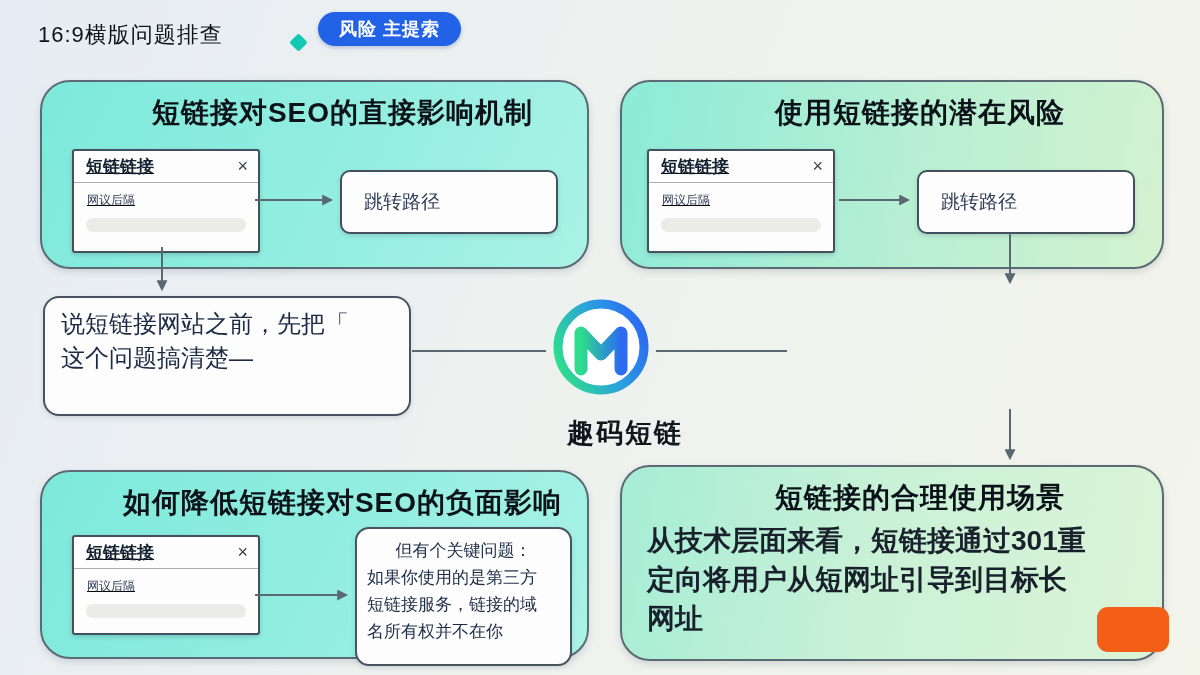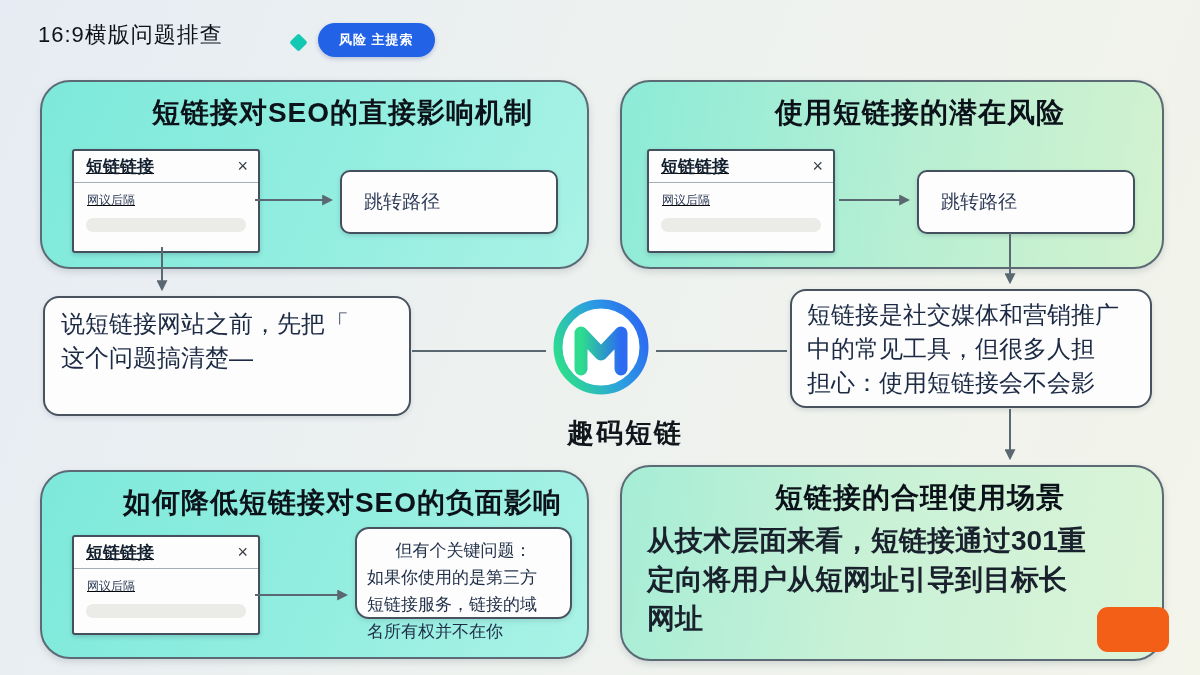--- a/index.html
+++ b/index.html
@@ -3,22 +3,22 @@
 <meta charset="utf-8">
 <style>
   html,body{margin:0;padding:0;}
   body{font-family:"Liberation Sans","DejaVu Sans",sans-serif;}
   #stage{position:relative;width:1200px;height:675px;overflow:hidden;
     background:linear-gradient(110deg,#e7ecf4 0%,#edf1ef 45%,#f3f4ea 100%);}
 
   
   .page-title{position:absolute;left:38px;top:20px;font-size:22px;font-weight:400;color:#0d1319;letter-spacing:1px;}
   .diamond{position:absolute;left:292px;top:36px;width:13px;height:13px;background:#14c9b3;border-radius:2px;transform:rotate(45deg);}
-  .badge{position:absolute;left:318px;top:23px;height:34px;line-height:34px;padding:0 21px;border-radius:17px;
-    background:#2262e6;color:#fff;font-size:13px;font-weight:700;letter-spacing:1px;box-shadow:0 2px 4px rgba(30,60,140,.25);}
+  .badge{position:absolute;left:318px;top:12px;height:34px;line-height:34px;padding:0 21px;border-radius:17px;
+    background:#2262e6;color:#fff;font-size:18px;font-weight:700;letter-spacing:1px;box-shadow:0 2px 4px rgba(30,60,140,.25);}
 
   
   .panel{position:absolute;border:2px solid #5b6a74;border-radius:30px;box-shadow:0 3px 7px rgba(60,85,95,.18);}
   .panel-tl{left:40px;top:80px;width:545px;height:185px;background:linear-gradient(115deg,#7de9da 0%,#93eee0 55%,#aaf2e6 100%);}
   .panel-tr{left:620px;top:80px;width:540px;height:185px;background:linear-gradient(100deg,#8cebd7 0%,#b8efd3 55%,#d4f2cf 100%);}
   .panel-bl{left:40px;top:470px;width:545px;height:185px;background:linear-gradient(115deg,#7de9da 0%,#93eee0 55%,#aaf2e6 100%);}
   .panel-br{left:620px;top:465px;width:540px;height:192px;background:linear-gradient(100deg,#a6edd6 0%,#c8f1d6 45%,#dcf4d8 100%);}
   .panel-title{position:absolute;left:0;top:12px;width:100%;text-align:center;font-size:28px;font-weight:800;color:#0c1219;letter-spacing:1px;padding-left:28px;}
 
   
@@ -31,21 +31,21 @@
 
   
   .jump-node{position:absolute;width:218px;height:64px;background:#fdfdfe;border:2px solid #44505d;border-radius:10px;
     font-size:19px;color:#2c3a55;line-height:60px;padding-left:22px;box-sizing:border-box;box-shadow:0 2px 4px rgba(50,70,90,.18);}
 
   
   .bubble{position:absolute;background:#fdfdfe;border:2px solid #49535f;border-radius:16px;box-sizing:border-box;
     color:#1c2a44;box-shadow:0 2px 5px rgba(50,70,90,.15);}
   .bubble-left{left:43px;top:296px;width:368px;height:120px;padding:9px 16px;font-size:24px;font-weight:500;line-height:34px;}
   .bubble-right{left:790px;top:289px;width:362px;height:119px;padding:7px 15px;font-size:24px;font-weight:500;line-height:34px;}
-  .bubble-note{left:313px;top:55px;width:217px;height:92px;padding:8px 10px;font-size:17px;font-weight:500;line-height:27px;color:#1e2c46;border-radius:14px;}
+  .bubble-note{left:313px;top:55px;width:217px;height:139px;padding:8px 10px;font-size:17px;font-weight:500;line-height:27px;color:#1e2c46;border-radius:14px;}
   .bubble-note .centered{text-align:center;}
 
   
   .br-body{position:absolute;left:25px;top:54px;width:500px;font-size:28px;font-weight:600;line-height:39px;color:#19212d;}
 
   
   .logo-wrap{position:absolute;left:548px;top:294px;width:106px;height:106px;}
   .brand-name{position:absolute;left:525px;top:415px;width:200px;text-align:center;font-size:27px;font-weight:800;color:#11161c;letter-spacing:2px;}
 
   
@@ -113,25 +113,20 @@
       <div>定向将用户从短网址引导到目标长</div>
       <div>网址</div>
     </div>
   </div>
 
   <div class="bubble bubble-left">
     <div>说短链接网站之前，先把「</div>
     <div>这个问题搞清楚—</div>
   </div>
 
-  <div class="bubble bubble-right">
-    <div>短链接是社交媒体和营销推广</div>
-    <div>中的常见工具，但很多人担</div>
-    <div>担心：使用短链接会不会影</div>
-  </div>
 
   <div class="logo-wrap">
     <svg width="106" height="106" viewBox="0 0 106 106">
       <defs>
         <linearGradient id="ringGrad" x1="0" y1="0.7" x2="1" y2="0.3">
           <stop offset="0" stop-color="#2edd8d"></stop>
           <stop offset="0.55" stop-color="#2b9fe0"></stop>
           <stop offset="1" stop-color="#2c6bf2"></stop>
         </linearGradient>
         <linearGradient id="mGrad" x1="0" y1="0.5" x2="1" y2="0.5">

